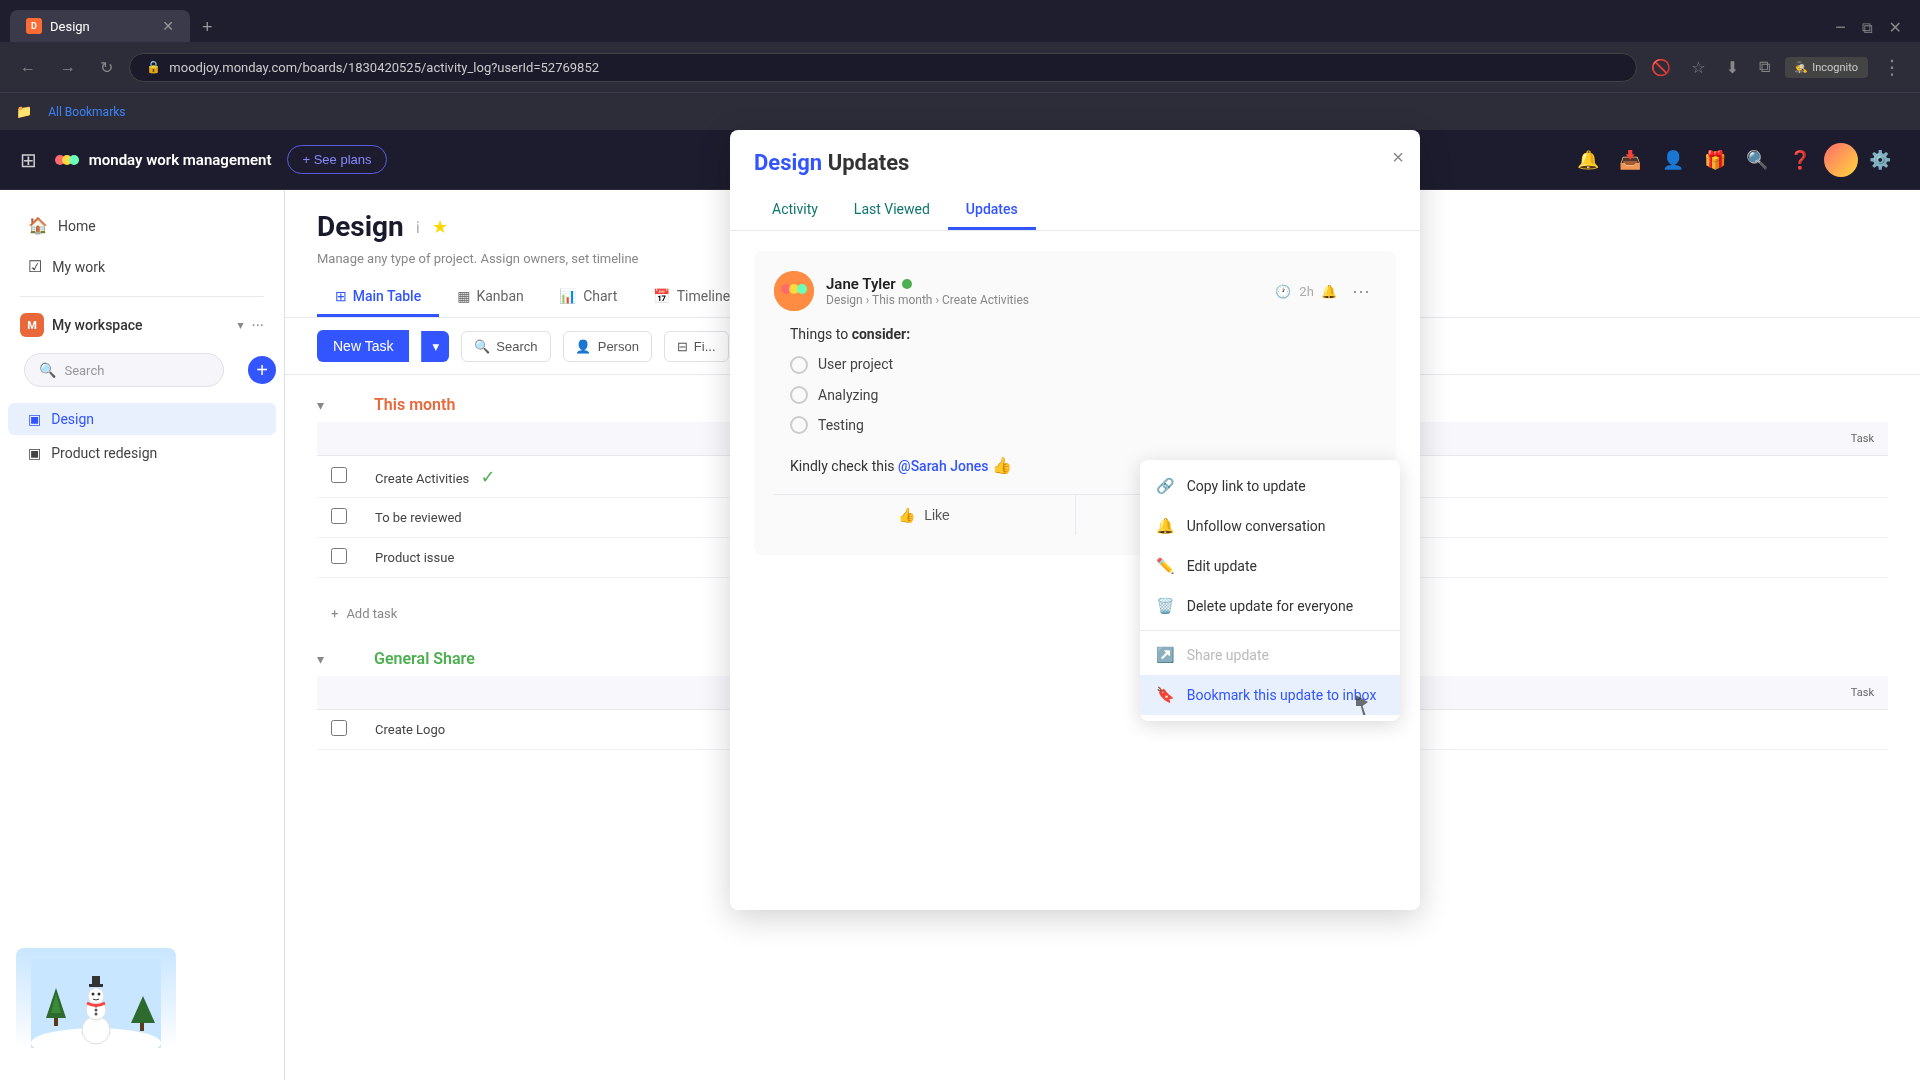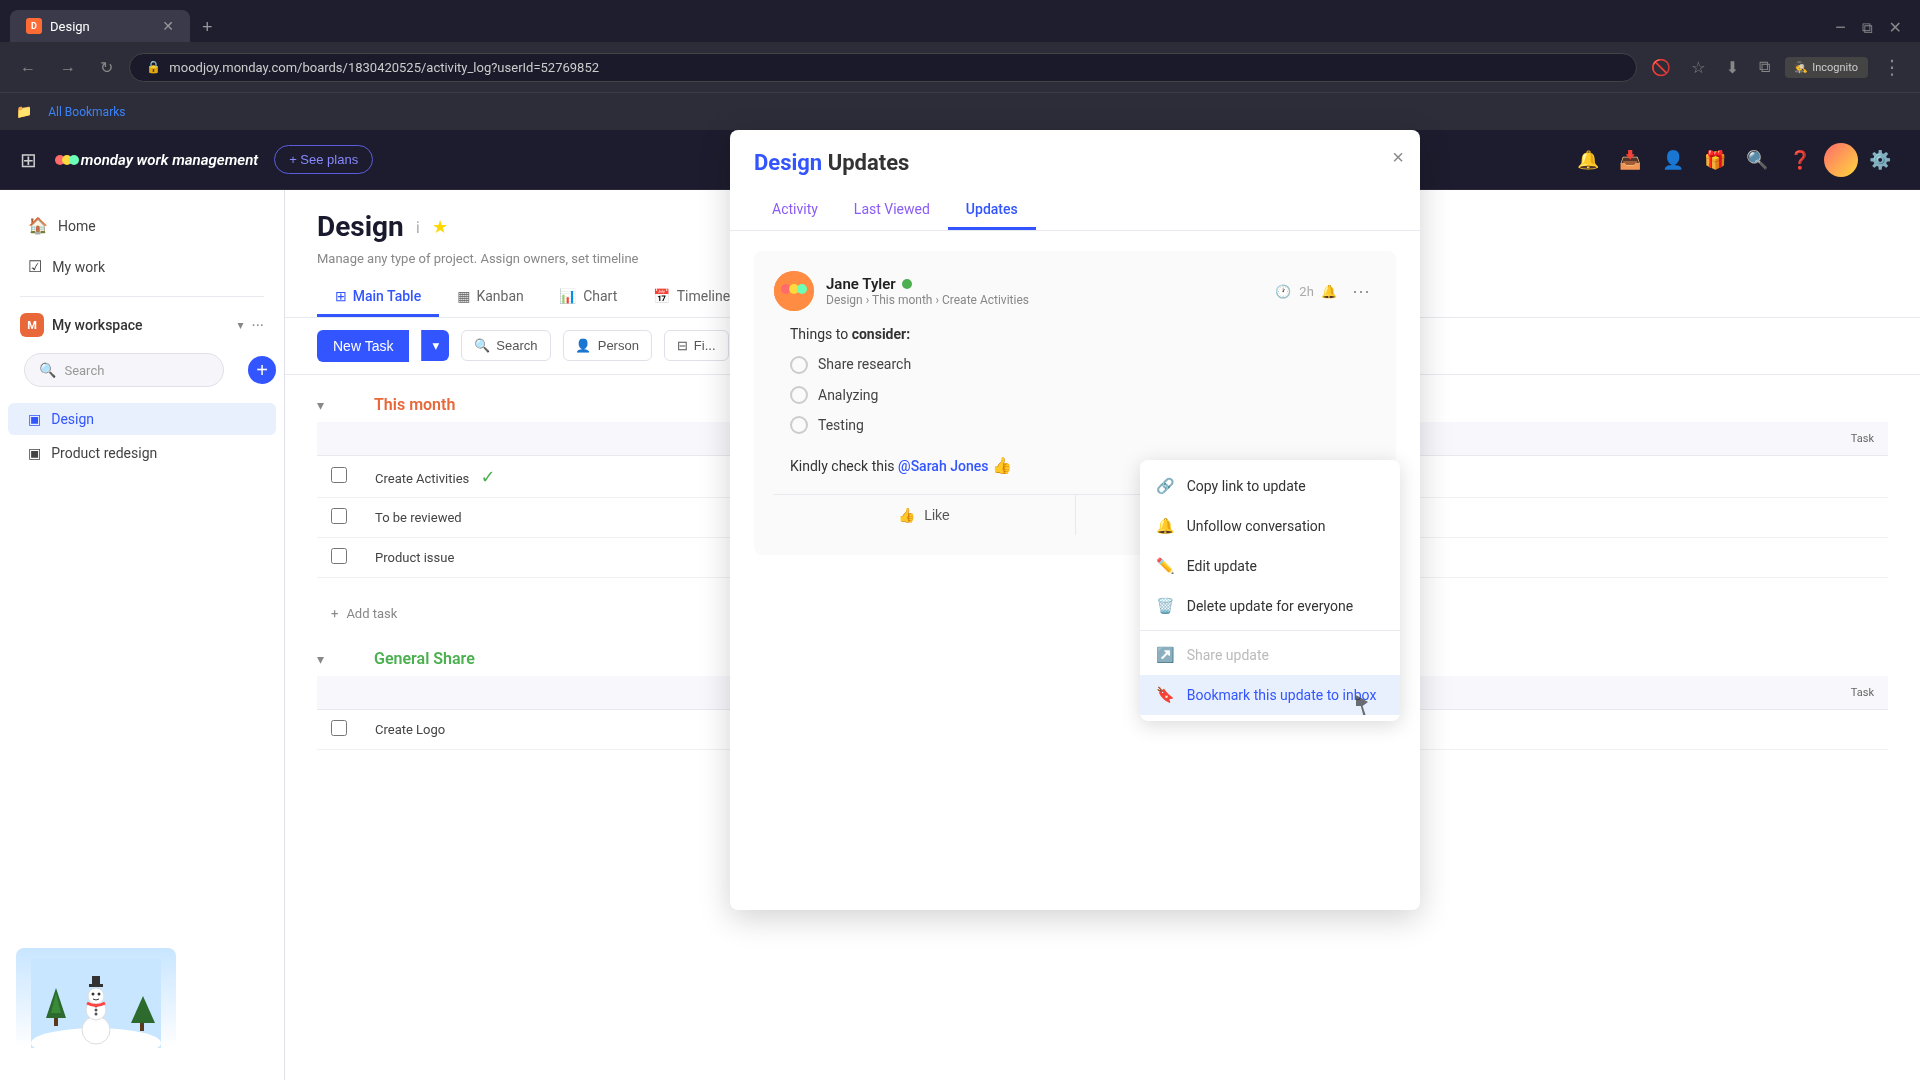--- a/index.html
+++ b/index.html
@@ -20,21 +20,21 @@
     .nav-actions { display: flex; gap: 8px; align-items: center; }
     .nav-action-btn { background: none; border: none; color: #888; cursor: pointer; font-size: 16px; padding: 4px 6px; }
     .incognito-badge { background: #444; color: #ccc; font-size: 11px; padding: 4px 10px; border-radius: 4px; display: flex; align-items: center; gap: 4px; }
     .bookmarks-bar { background: #2d2d3a; height: 38px; display: flex; align-items: center; padding: 0 16px; border-top: 1px solid #3a3a4a; gap: 16px; }
     .bookmarks-item { color: #aaa; font-size: 12px; display: flex; align-items: center; gap: 4px; cursor: pointer; }
 
     
     .app { display: flex; flex-direction: column; height: calc(1080px - 130px); background: #f0f0f5; }
     .app-header { background: #1c1c2e; height: 60px; display: flex; align-items: center; padding: 0 20px; gap: 16px; border-bottom: 1px solid #2a2a3a; }
     .app-grid-icon { color: #ccc; font-size: 20px; cursor: pointer; }
-    .app-logo { display: flex; align-items: center; color: white; font-size: 16px; font-weight: 600; font-style: italic; }
+    .app-logo { display: flex; align-items: center; gap: 8px; color: white; font-size: 16px; font-weight: 600; }
     .logo-icon { width: 28px; height: 28px; }
     .see-plans-btn { border: 1px solid #5c5ce0; color: #8888ff; background: transparent; padding: 6px 14px; border-radius: 20px; font-size: 13px; cursor: pointer; display: flex; align-items: center; gap: 6px; }
     .header-spacer { flex: 1; }
     .header-icons { display: flex; gap: 4px; align-items: center; }
     .header-icon-btn { background: none; border: none; color: #aaa; cursor: pointer; font-size: 18px; padding: 6px 8px; border-radius: 6px; }
     .avatar-btn { width: 34px; height: 34px; border-radius: 50%; background: linear-gradient(135deg, #ff6b6b, #ffd93d); border: none; cursor: pointer; font-size: 11px; color: white; font-weight: bold; }
 
     
     .main-layout { display: flex; flex: 1; overflow: hidden; }
     .sidebar { width: 285px; background: #fff; border-right: 1px solid #e0e0e8; display: flex; flex-direction: column; padding: 16px 0; }
@@ -60,42 +60,42 @@
     .content-area { flex: 1; display: flex; flex-direction: column; overflow: hidden; background: #fff; }
     .board-header { padding: 20px 32px 0; border-bottom: 1px solid #e8e8ef; }
     .board-title-row { display: flex; align-items: center; gap: 12px; margin-bottom: 8px; }
     .board-title { font-size: 28px; font-weight: 700; color: #1a1a2e; }
     .board-info-icon { color: #aaa; font-size: 16px; cursor: pointer; }
     .board-star-icon { color: #ffd700; font-size: 18px; cursor: pointer; }
     .board-desc { color: #888; font-size: 13px; margin-bottom: 12px; }
     .board-tabs { display: flex; gap: 0; align-items: center; }
     .board-tab { padding: 10px 18px; font-size: 14px; color: #666; cursor: pointer; border-bottom: 3px solid transparent; display: flex; align-items: center; gap: 6px; }
     .board-tab.active { color: #3355ff; border-bottom-color: #3355ff; font-weight: 500; }
-    .board-toolbar { display: flex; align-items: flex-start; gap: 12px; padding: 12px 32px; border-bottom: 1px solid #e8e8ef; }
+    .board-toolbar { display: flex; align-items: center; gap: 12px; padding: 12px 32px; border-bottom: 1px solid #e8e8ef; }
     .new-task-btn { background: #3355ff; color: white; border: none; padding: 8px 16px; border-radius: 6px 0 0 6px; font-size: 14px; cursor: pointer; font-weight: 500; }
     .new-task-dropdown { background: #3355ff; color: white; border: none; border-left: 1px solid #5577ff; padding: 8px 10px; border-radius: 0 6px 6px 0; cursor: pointer; }
     .toolbar-btn { display: flex; align-items: center; gap: 6px; padding: 7px 12px; border: 1px solid #e0e0e8; border-radius: 6px; font-size: 13px; color: #555; cursor: pointer; background: white; }
     .board-content { flex: 1; overflow-y: auto; padding: 20px 32px; }
     .group-header { display: flex; align-items: center; gap: 10px; margin-bottom: 8px; }
     .group-toggle { color: #888; cursor: pointer; font-size: 14px; }
     .group-name { font-size: 16px; font-weight: 600; color: #e8683a; margin-left: 40px; }
     .group-table { width: 100%; border-collapse: collapse; margin-bottom: 20px; }
     .group-table th { background: #f8f8fc; padding: 10px 14px; text-align: right; font-size: 11px; color: #666; font-weight: 400; border-bottom: 1px solid #e8e8ef; }
     .group-table td { padding: 10px 14px; font-size: 13px; color: #444; border-bottom: 1px solid #f0f0f5; }
     .task-checkbox { width: 16px; height: 16px; cursor: pointer; }
     .task-check-done { color: #4CAF50; font-size: 18px; }
     .add-task-row { display: flex; align-items: center; gap:8px; padding: 8px 14px; color: #888; font-size: 13px; cursor: pointer; }
 
     
     .updates-panel { position: fixed; top: 130px; left: 730px; width: 690px; height: 780px; background: white; border-radius: 8px; box-shadow: 0 8px 32px rgba(0,0,0,0.18); z-index: 100; display: flex; flex-direction: column; }
     .updates-header { padding: 20px 24px 0; border-bottom: 1px solid #e8e8ef; }
     .updates-close { position: absolute; top: 16px; right: 16px; background: none; border: none; color: #888; font-size: 20px; cursor: pointer; }
     .updates-title { font-size: 22px; font-weight: 700; margin-bottom: 16px; }
     .updates-tabs { display: flex; gap: 0; }
-    .updates-tab { padding: 10px 18px; font-size: 14px; color: #8b5cf6; cursor: pointer; border-bottom: 3px solid transparent; }
+    .updates-tab { padding: 10px 18px; font-size: 14px; color: #0f766e; cursor: pointer; border-bottom: 3px solid transparent; }
     .updates-tab.active { color: #3355ff; border-bottom-color: #3355ff; font-weight: 500; }
     .updates-body { flex: 1; overflow-y: auto; padding: 20px 24px; }
     .update-card { background: #fafafa; border-radius: 8px; padding: 20px; position: relative; }
     .update-user-row { display: flex; align-items: center; gap: 12px; margin-bottom: 12px; }
     .update-avatar { width: 40px; height: 40px; border-radius: 50%; background: linear-gradient(135deg, #ff6b6b, #ffd93d); display: flex; align-items: center; justify-content: center; font-size: 14px; }
     .update-meta { margin-left: auto; display: flex; align-items: center; gap: 8px; color: #aaa; font-size: 13px; }
     .update-more-btn { background: none; border: none; color: #888; font-size: 18px; cursor: pointer; padding: 2px 6px; border-radius: 4px; }
     .update-content { font-size: 14px; color: #333; line-height: 1.6; margin-bottom: 16px; margin-left: 16px; }
     .update-content strong { font-weight: 700; }
     .checklist-item { display: flex; align-items: center; gap: 10px; margin: 8px 0; }
@@ -405,21 +405,21 @@
           <span style="cursor:pointer;">🔔</span>
           <button class="update-more-btn">···</button>
         </div>
       </div>
       <div class="update-content">
         <p>
           <span>Things to </span><strong>consider:</strong>
         </p>
         <div class="checklist-item">
           <div class="checklist-circle"></div>
-          <span class="checklist-text">Share research</span>
+          <span class="checklist-text">User project</span>
         </div>
         <div class="checklist-item">
           <div class="checklist-circle"></div>
           <span class="checklist-text">Analyzing</span>
         </div>
         <div class="checklist-item">
           <div class="checklist-circle"></div>
           <span class="checklist-text">Testing</span>
         </div>
         <p style="margin-top:16px;">

